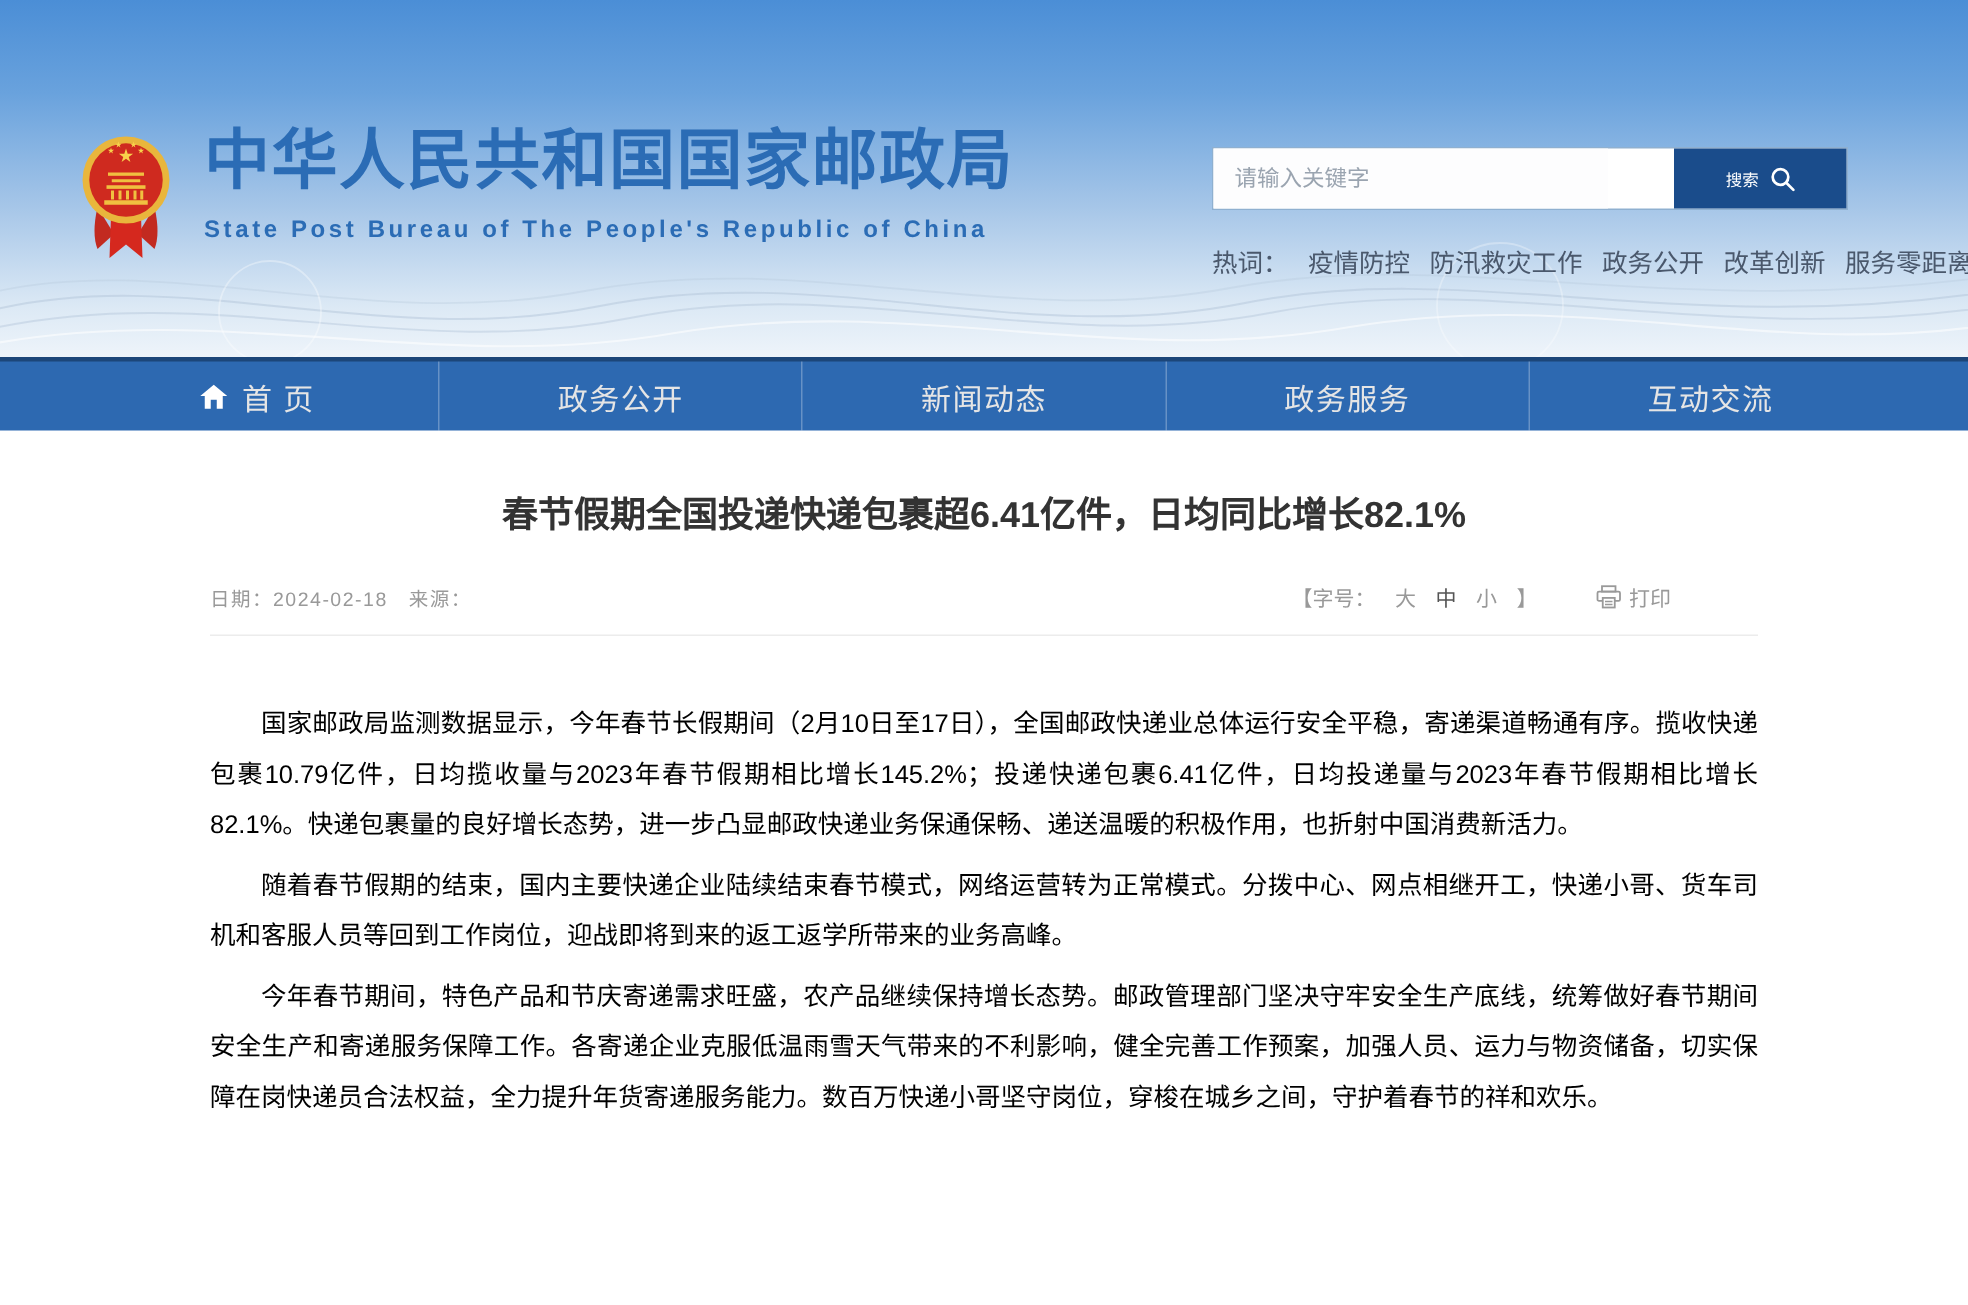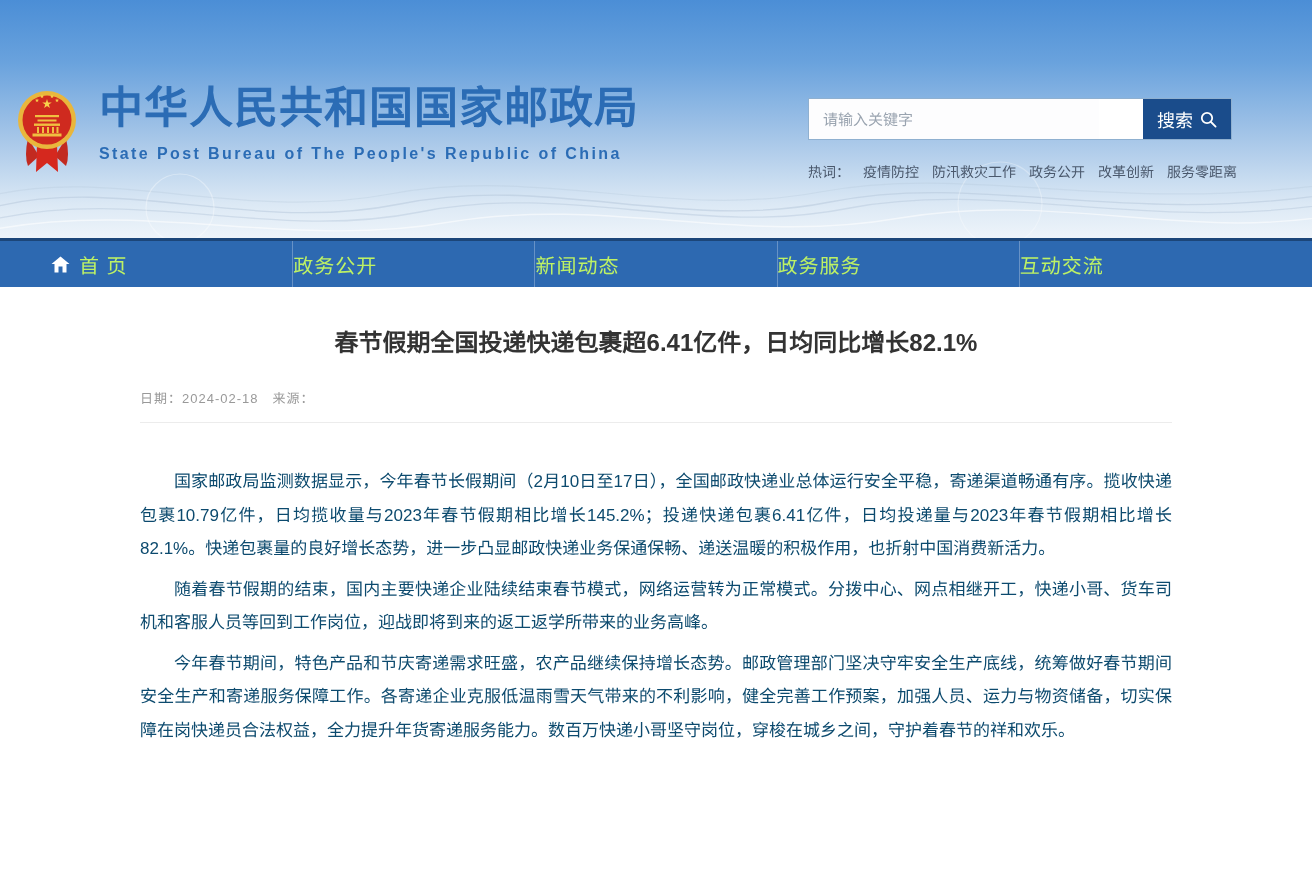--- a/index.html
+++ b/index.html
@@ -20,74 +20,74 @@
     position:absolute; top:0; left:0; right:0; height:40px; z-index:2;
     display:flex; align-items:center; justify-content:flex-end;
     padding-right:80px; color:#fff; font-size:14px;
   }
   .topbar a { color:#fff; text-decoration:none; cursor:pointer; }
   .tb-access { display:flex; align-items:center; gap:5px; margin-right:20px; }
   .tb-sep { margin:0 8px; opacity:.9; }
   .header-inner {
     position:relative; z-index:1;
     display:flex; justify-content:space-between; align-items:flex-start;
-    padding:84px 80px 0 15px;
+    padding:84px 80px 0 52px;
   }
   .brand { display:flex; gap:20px; cursor:pointer; }
   .brand-emblem { width:64px; height:92px; flex:0 0 auto; }
   .brand-title {
     font-size:44px; font-weight:bold; color:#2b6cb5; line-height:1.1;
     letter-spacing:1px; white-space:nowrap;
   }
   .brand-subtitle {
     margin-top:13px; font-size:16px; font-weight:bold; color:#2b6cb5;
     letter-spacing:2.4px; white-space:nowrap;
   }
   .search-area { width:424px; margin-top:14px; }
   .search-box { display:flex; height:42px; border:1px solid #8fb0d0; background:#fff; }
   .search-input {
     flex:1; border:none; outline:none; background:#fdfdfe;
     padding:0 14px; font-size:15px; color:#4c1d95;
     font-family:"Liberation Sans","DejaVu Sans",sans-serif;
   }
   .search-input::placeholder { color:#9aa4b0; }
   .search-btn {
-    width:88px; border:none; background:#1a4c8b; color:#fff; font-size:18px;
+    width:115px; border:none; background:#1a4c8b; color:#fff; font-size:11px;
     display:flex; align-items:center; justify-content:center; gap:7px; cursor:pointer;
     font-family:inherit;
     margin-left:44px;
   }
   .hotwords {
     margin-top:21px; display:flex; align-items:center; gap:13px;
-    font-size:14px; color:#4a586c; white-space:nowrap;
+    font-size:17px; color:#4a586c; white-space:nowrap;
   }
   .hotwords a { color:#4a586c; text-decoration:none; cursor:pointer; }
 
   
   .main-nav { background:#2d69b1; border-top:3px solid #1c4679; height:49px; }
   .nav-inner { width:1210px; height:100%; margin:0 auto; display:flex; }
   .nav-item {
-    flex:1; display:flex; align-items:center; gap:9px;
-    color:#bef264; font-size:20px; letter-spacing:1px; cursor:pointer;
+    flex:1; display:flex; align-items:center; justify-content:center; gap:9px;
+    color:#e5e5e5; font-size:20px; letter-spacing:1px; cursor:pointer;
   }
   .nav-item + .nav-item { border-left:1px solid rgba(255,255,255,.28); }
 
   
   .content { width:1032px; margin:0 auto; padding-top:36px; }
   .article-title { text-align:center; font-size:24px; font-weight:bold; color:#333; }
   .meta-row {
     margin-top:30px; display:flex; justify-content:space-between; align-items:center;
     font-size:13px; color:#999; padding-bottom:15px; border-bottom:1px solid #ececec;
   }
   .meta-left { display:flex; gap:14px; letter-spacing:1px; }
   .meta-right { display:flex; align-items:center; gap:13px; margin-right:58px; font-size:14px; }
   .fs-btn { cursor:pointer; color:#999; }
   .fs-btn.active { color:#555; }
   .print-btn { display:flex; align-items:center; gap:5px; margin-left:26px; cursor:pointer; color:#999; }
-  .article-body { margin-top:42px; font-size:17px; line-height:33.5px; text-align:justify; color:#0c4a6e; }
+  .article-body { margin-top:42px; font-size:17px; line-height:33.5px; text-align:justify; color:#000000; }
   .article-body p { text-indent:2em; margin-bottom:7px; }
 </style>
 </head>
 <body>
 
 <header class="site-header">
   <svg class="waves" viewBox="0 0 1312 92" preserveAspectRatio="none">
     <path d="M-10,62 C120,28 250,88 400,58 C550,28 680,86 830,56 C980,26 1120,80 1330,48" fill="none" stroke="#b3c6d9" stroke-width="1.3" opacity="0.5"></path>
     <path d="M-10,74 C140,40 270,96 420,66 C570,36 700,92 850,62 C1000,34 1140,86 1330,58" fill="none" stroke="#b3c6d9" stroke-width="1.3" opacity="0.45"></path>
     <path d="M-10,50 C110,20 240,76 390,48 C540,20 670,74 820,46 C970,18 1110,68 1330,38" fill="none" stroke="#b3c6d9" stroke-width="1.2" opacity="0.32"></path>
@@ -177,20 +177,37 @@
 </nav>
 
 <main class="content">
   <h1 class="article-title">春节假期全国投递快递包裹超6.41亿件，日均同比增长82.1%</h1>
 
   <div class="meta-row">
     <div class="meta-left">
       <span>日期：2024-02-18</span>
       <span>来源：</span>
     </div>
+    <div class="meta-right">
+      <span>【字号：</span>
+      <span class="fs-btn">大</span>
+      <span class="fs-btn active">中</span>
+      <span class="fs-btn">小</span>
+      <span>】</span>
+      <span class="print-btn">
+        <svg width="17" height="16" viewBox="0 0 17 16">
+          <rect x="4" y="0.8" width="9" height="3.6" fill="none" stroke="#999" stroke-width="1.2"></rect>
+          <rect x="1" y="4.4" width="15" height="6.2" rx="1" fill="none" stroke="#999" stroke-width="1.2"></rect>
+          <rect x="4.5" y="8.6" width="8" height="6.4" fill="#fff" stroke="#999" stroke-width="1.2"></rect>
+          <line x1="6" y1="11" x2="11" y2="11" stroke="#999" stroke-width="1"></line>
+          <line x1="6" y1="13" x2="11" y2="13" stroke="#999" stroke-width="1"></line>
+        </svg>
+        <span>打印</span>
+      </span>
+    </div>
   </div>
 
   <div class="article-body">
     <p>国家邮政局监测数据显示，今年春节长假期间（2月10日至17日），全国邮政快递业总体运行安全平稳，寄递渠道畅通有序。揽收快递包裹10.79亿件，日均揽收量与2023年春节假期相比增长145.2%；投递快递包裹6.41亿件，日均投递量与2023年春节假期相比增长82.1%。快递包裹量的良好增长态势，进一步凸显邮政快递业务保通保畅、递送温暖的积极作用，也折射中国消费新活力。</p>
     <p>随着春节假期的结束，国内主要快递企业陆续结束春节模式，网络运营转为正常模式。分拨中心、网点相继开工，快递小哥、货车司机和客服人员等回到工作岗位，迎战即将到来的返工返学所带来的业务高峰。</p>
     <p>今年春节期间，特色产品和节庆寄递需求旺盛，农产品继续保持增长态势。邮政管理部门坚决守牢安全生产底线，统筹做好春节期间安全生产和寄递服务保障工作。各寄递企业克服低温雨雪天气带来的不利影响，健全完善工作预案，加强人员、运力与物资储备，切实保障在岗快递员合法权益，全力提升年货寄递服务能力。数百万快递小哥坚守岗位，穿梭在城乡之间，守护着春节的祥和欢乐。</p>
   </div>
 </main>
 
 </body></html>

